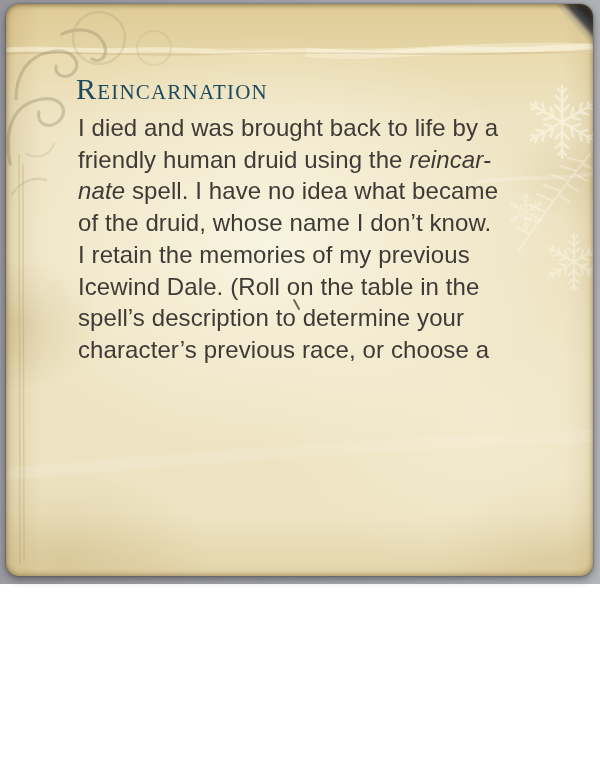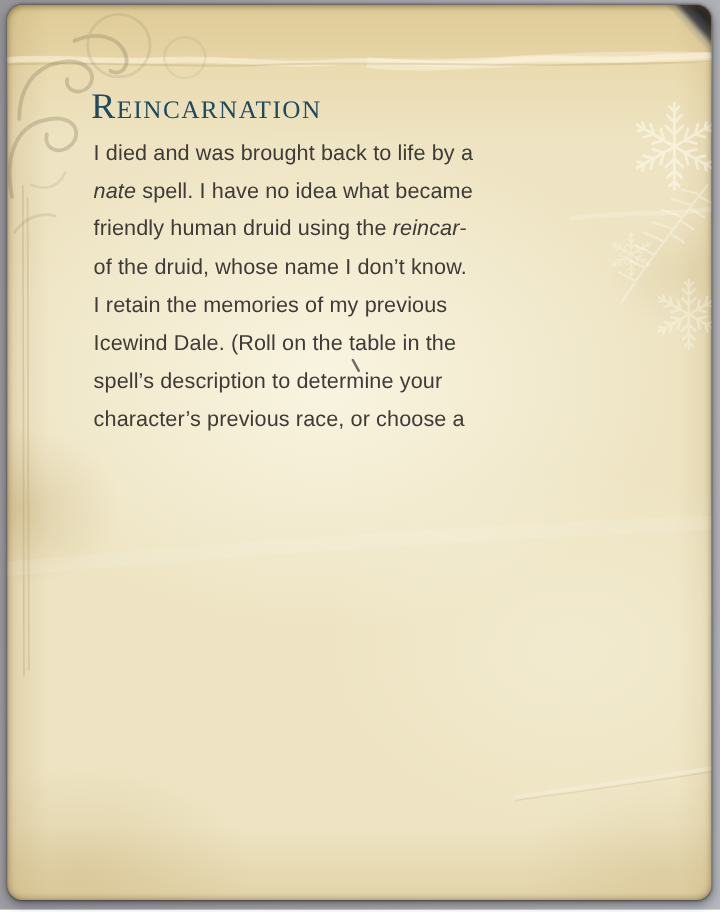--- a/index.html
+++ b/index.html
@@ -1,21 +1,21 @@
 <!DOCTYPE html>
 <html style="--color-heading: #1d4a5f; --color-body-text: #3f3a36; --color-parchment: #eee4c3; --color-backdrop-left: #97969b; --color-backdrop-right: #b4b7bb; --color-corner-shadow: #28282a;"><head>
 <meta charset="utf-8">
 <style>
   html, body { margin: 0; padding: 0; }
   body {
     width: 600px; height: 760px; overflow: hidden;
     font-family: "Liberation Sans", sans-serif;
   }
   .backdrop {
-    position: relative; width: 600px; height: 758px;
+    position: relative; width: 600px; height: 584px;
     background: linear-gradient(100deg, var(--color-backdrop-left, #97969b) 0%, #a6a7ac 45%, var(--color-backdrop-right, #b4b7bb) 100%);
   }
   .card {
     position: absolute; left: 6px; top: 4px; right: 7px; bottom: 8px;
     border-radius: 13px; overflow: hidden;
     background-color: var(--color-parchment, #eee4c3);
     background-image:
       radial-gradient(ellipse 420px 300px at 45% 42%, rgba(250,246,228,0.9), rgba(250,246,228,0) 70%),
       radial-gradient(ellipse 300px 220px at 80% 72%, rgba(246,240,216,0.55), rgba(246,240,216,0) 70%),
       radial-gradient(ellipse 120px 95px at 2% 56%, rgba(176,148,88,0.28), rgba(176,148,88,0) 70%),
@@ -47,21 +47,21 @@
     font-family: "Liberation Serif", serif;
     font-variant: small-caps;
     font-weight: 400;
     font-size: 30px; line-height: 33px;
     letter-spacing: 1.2px;
     color: var(--color-heading, #1d4a5f);
   }
   .body-text { margin-left: 2px; }
   .body-text .line {
     white-space: nowrap;
-    font-size: 18px; line-height: 31.7px;
+    font-size: 24px; line-height: 31.7px;
     letter-spacing: 0.1px;
     color: var(--color-body-text, #3f3a36);
   }
   .body-text .em { font-style: italic; }
 </style>
 </head>
 <body>
 
 <div class="backdrop">
   <div class="card">
@@ -135,22 +135,22 @@
 
       <path d="M288,296 l5,9" stroke="#3f3a36" stroke-width="2" stroke-linecap="round" opacity="0.75" fill="none"></path>
     </svg>
 
     <div class="corner-tear"></div>
 
     <div class="content">
       <h1 class="heading">Reincarnation</h1>
       <div class="body-text">
           <div class="line"><span>I died and was brought back to life by a</span></div>
+          <div class="line"><span>friendly human druid using the </span><span class="em">reincar-</span></div>
           <div class="line"><span class="em">nate</span><span> spell. I have no idea what became</span></div>
-          <div class="line"><span>friendly human druid using the </span><span class="em">reincar-</span></div>
           <div class="line"><span>of the druid, whose name I don’t know.</span></div>
           <div class="line"><span>I retain the memories of my previous</span></div>
           <div class="line"><span>Icewind Dale. (Roll on the table in the</span></div>
           <div class="line"><span>spell’s description to determine your</span></div>
           <div class="line"><span>character’s previous race, or choose a</span></div>
         </div>
     </div>
 
   </div>
 </div>

